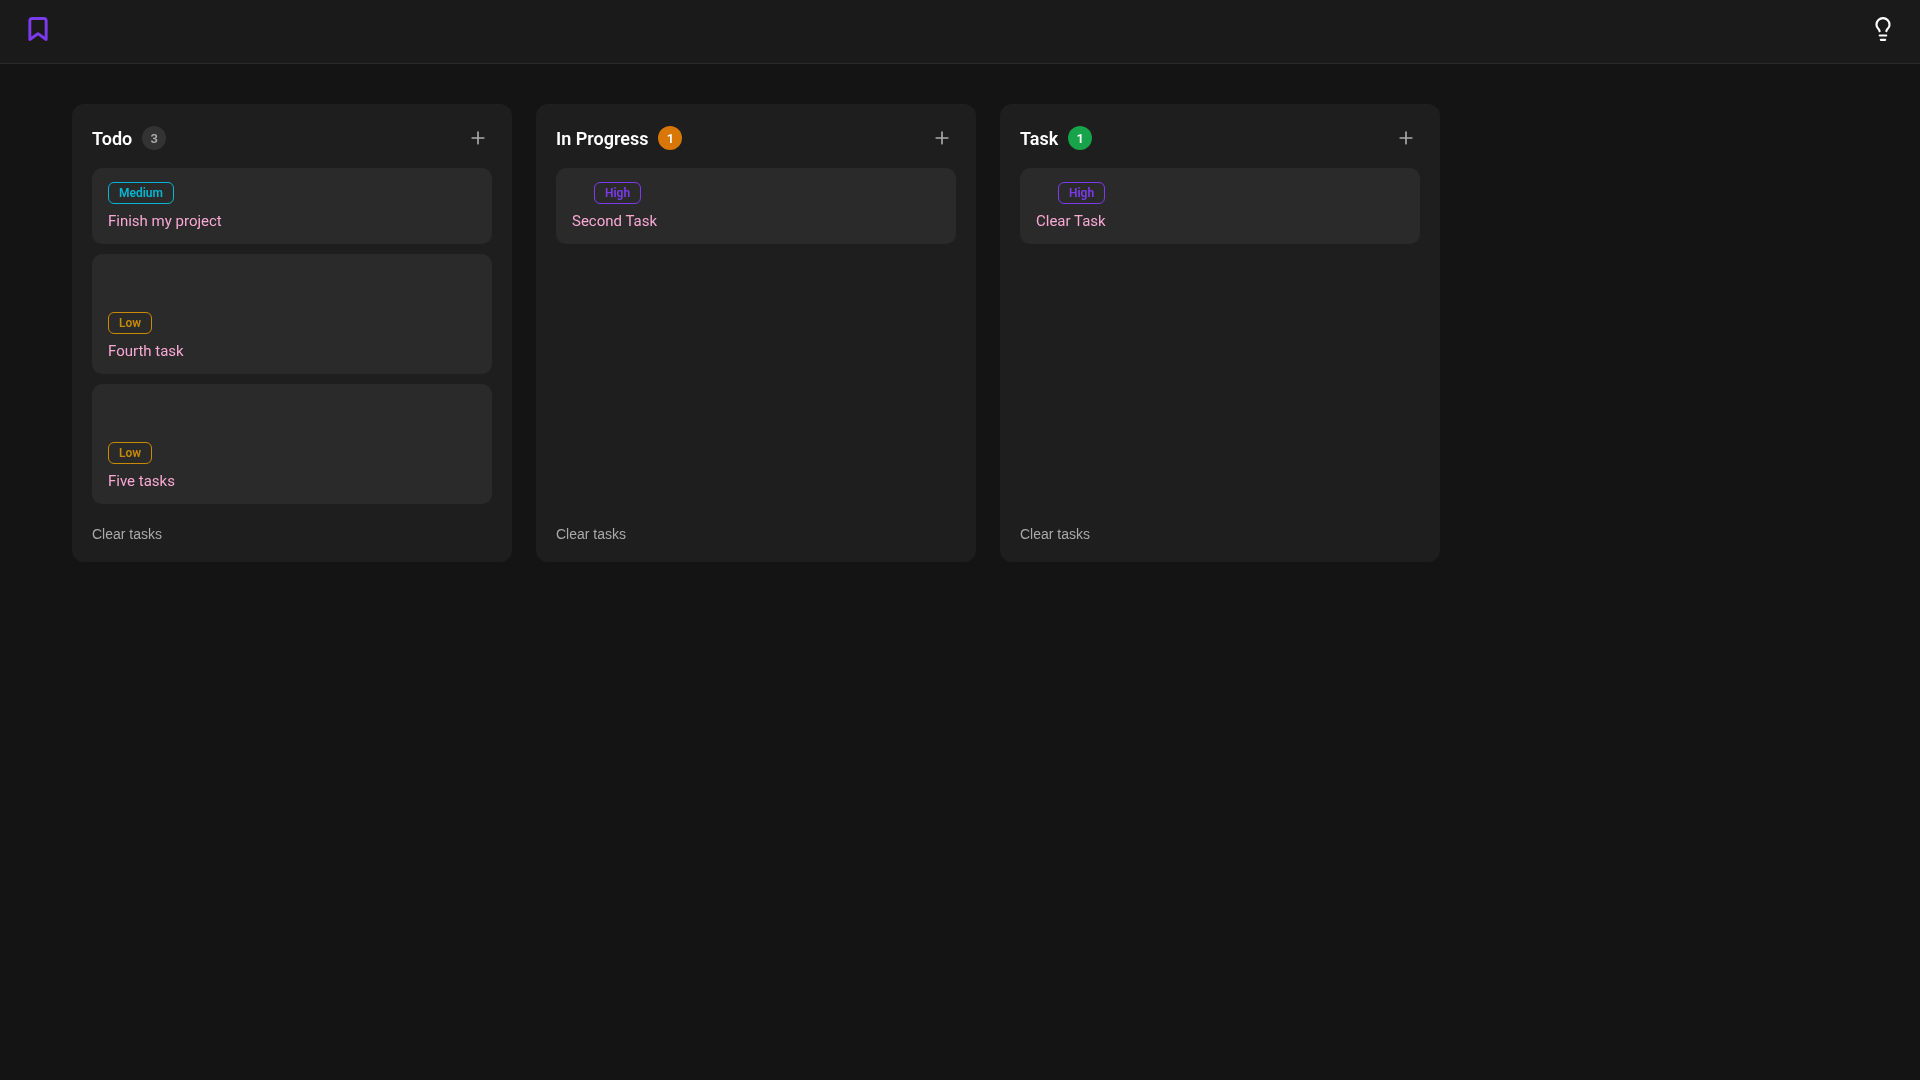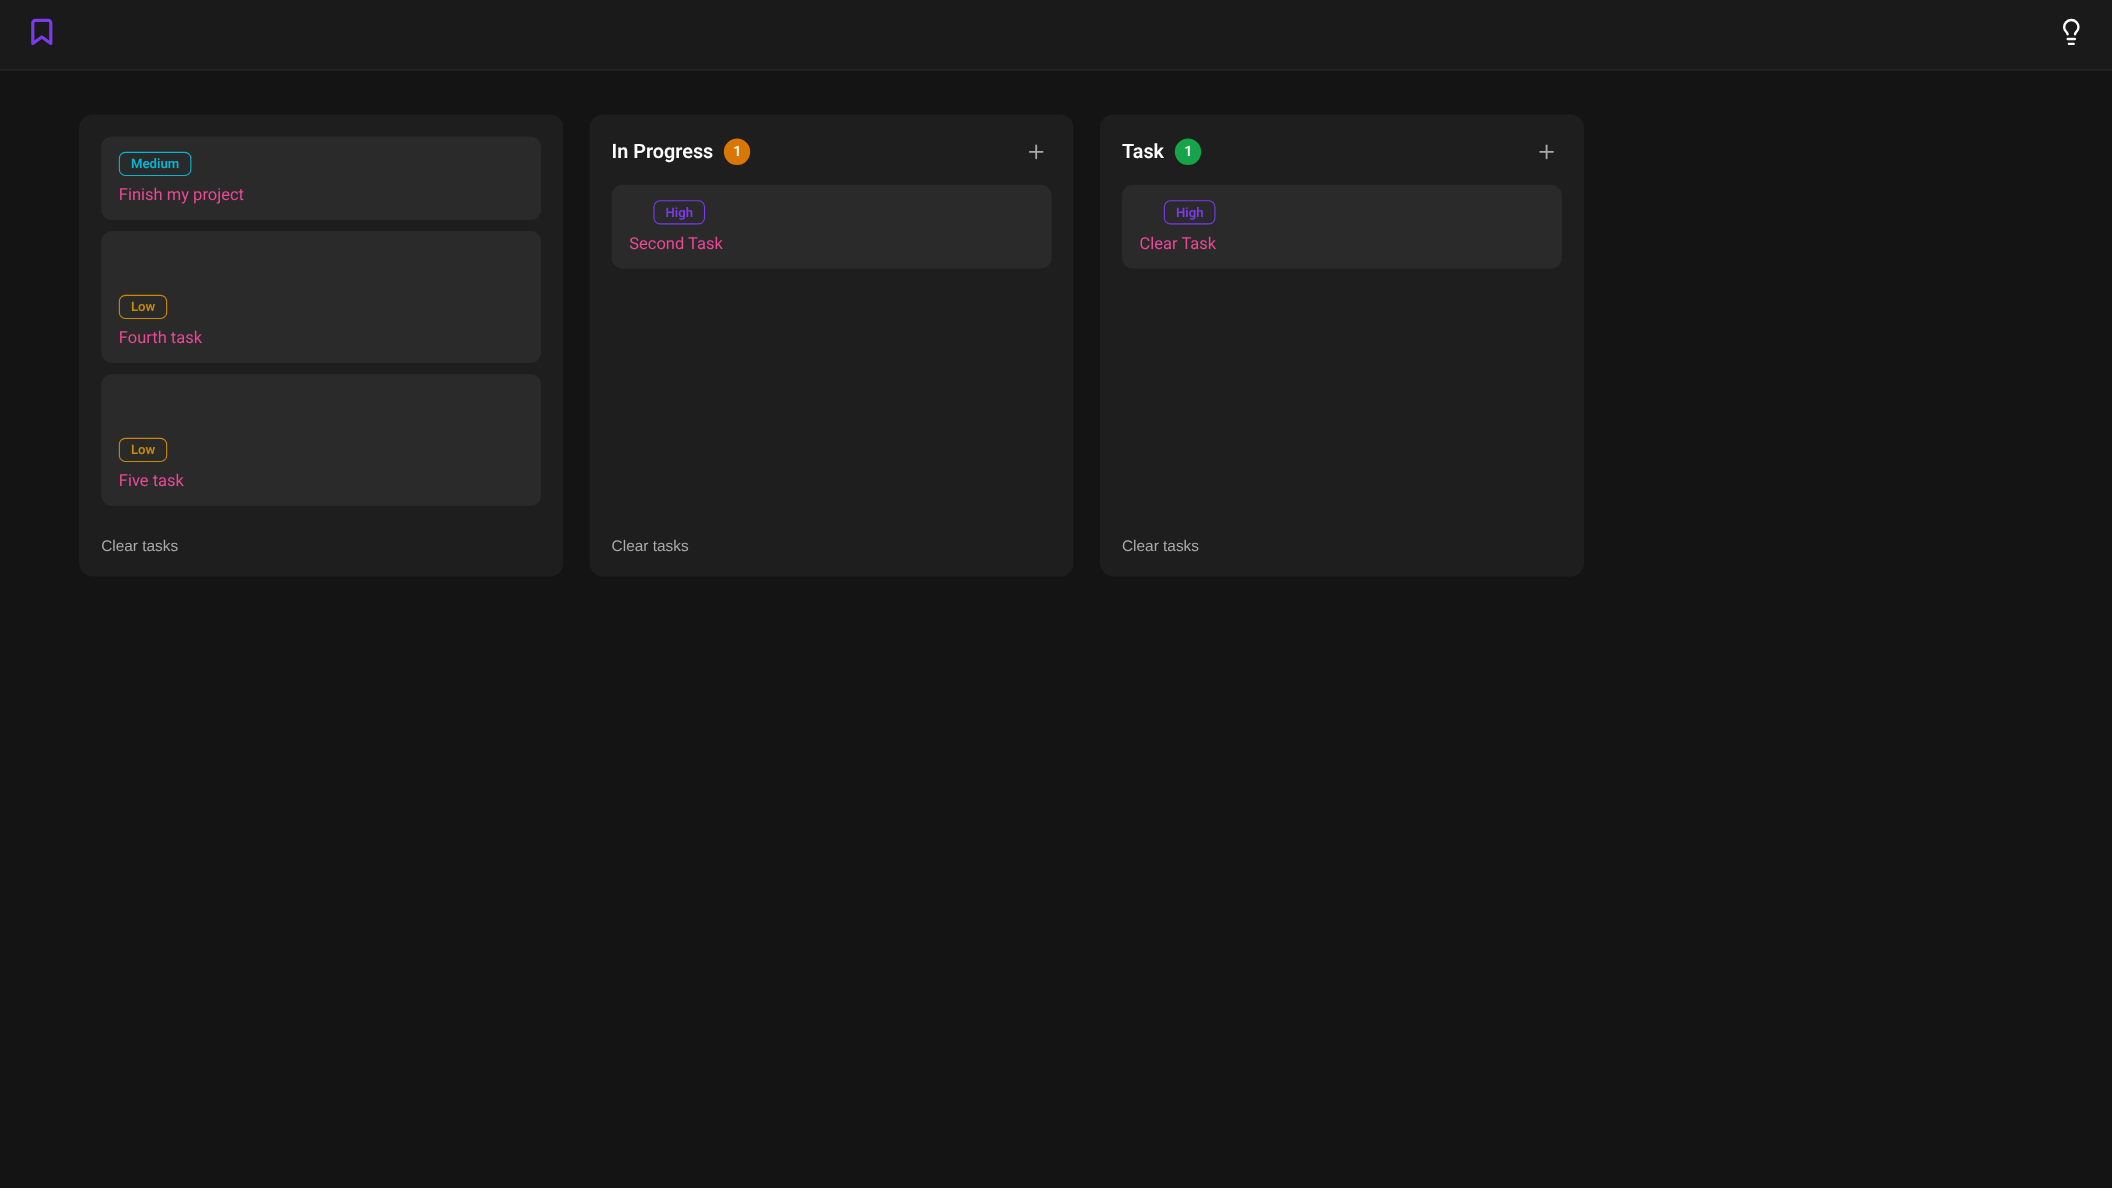--- a/index.html
+++ b/index.html
@@ -153,21 +153,21 @@
 
     .badge-high {
       background-color: transparent;
       border: 1.5px solid #7c3aed;
       color: #7c3aed;
       margin-left: 22px;
     }
 
     .task-name {
       font-size: 15px;
-      color: #ec4899;
+      color: #f9a8d4;
       font-weight: 400;
     }
 
     .clear-tasks-row {
       display: flex;
       justify-content: flex-start;
       margin-top: auto;
       padding-top: 12px;
     }
 
@@ -199,23 +199,35 @@
         <line x1="10" y1="22" x2="14" y2="22"></line>
         <path d="M15.09 14c.18-.98.65-1.74 1.41-2.5A4.65 4.65 0 0 0 18 8 6 6 0 0 0 6 8c0 1 .23 2.23 1.5 3.5A4.61 4.61 0 0 1 8.91 14"></path>
       </svg>
     </span>
   </div>
 </header>
 
 <div class="main-content" id="columns-container">
 
 <div class="column">
+      <div class="column-header">
+        <div class="column-header-left">
+          <span class="column-title">Todo</span>
+          <span class="column-count">3</span>
+        </div>
+        <button class="add-btn">
+          <svg width="20" height="20" viewBox="0 0 24 24" fill="none" stroke="currentColor" stroke-width="2" stroke-linecap="round" stroke-linejoin="round">
+            <line x1="12" y1="5" x2="12" y2="19"></line>
+            <line x1="5" y1="12" x2="19" y2="12"></line>
+          </svg>
+        </button>
+      </div>
       <div class="task-card"><span class="priority-badge badge-medium">Medium</span><div class="task-name">Finish my project</div></div>
       <div class="task-card"><span class="priority-badge badge-low">Low</span><div class="task-name">Fourth task</div></div>
-      <div class="task-card"><span class="priority-badge badge-low">Low</span><div class="task-name">Five task</div></div>
+      <div class="task-card"><span class="priority-badge badge-low">Low</span><div class="task-name">Five tasks</div></div>
       <div class="clear-tasks-row">
         <button class="clear-tasks-btn">Clear tasks</button>
       </div>
     </div>
     <div class="column">
       <div class="column-header">
         <div class="column-header-left">
           <span class="column-title">In Progress</span>
           <span class="column-count orange">1</span>
         </div>

